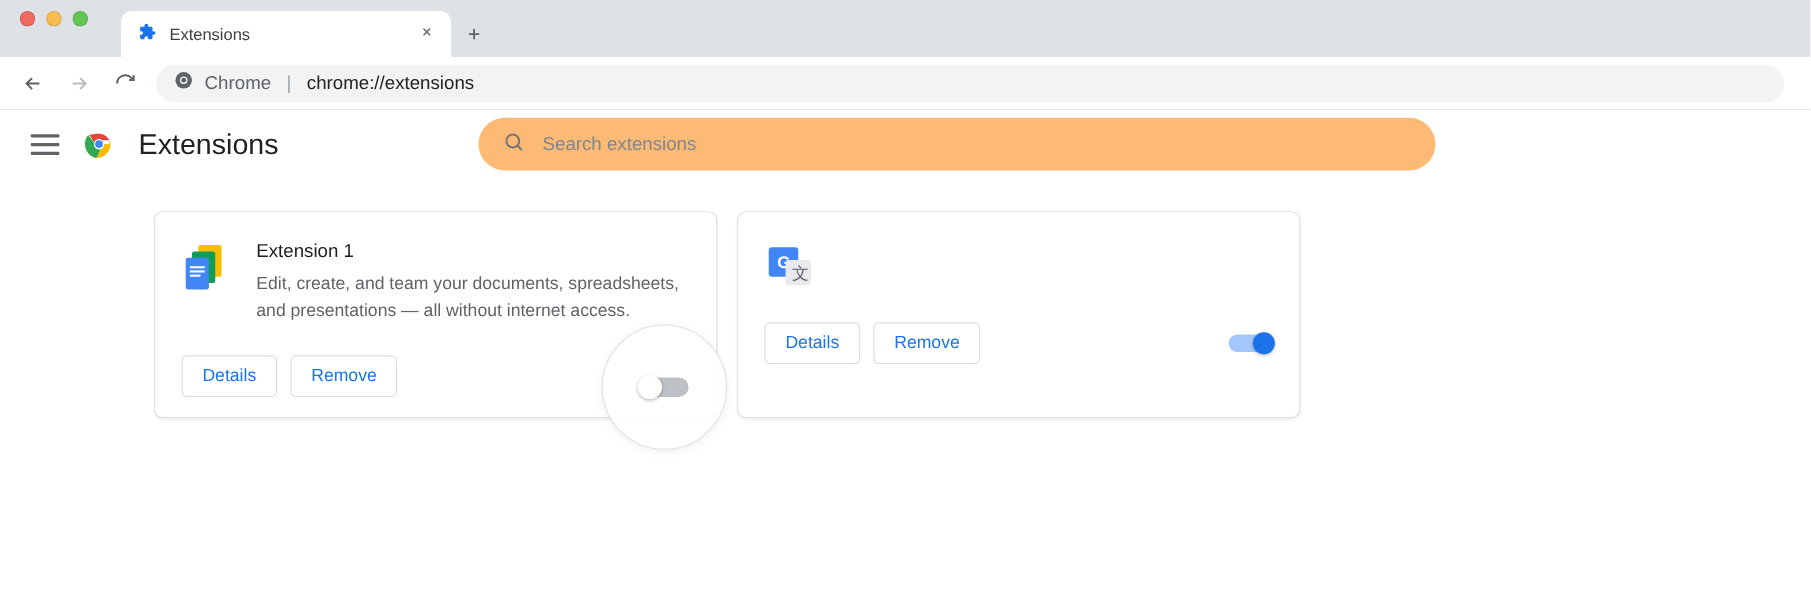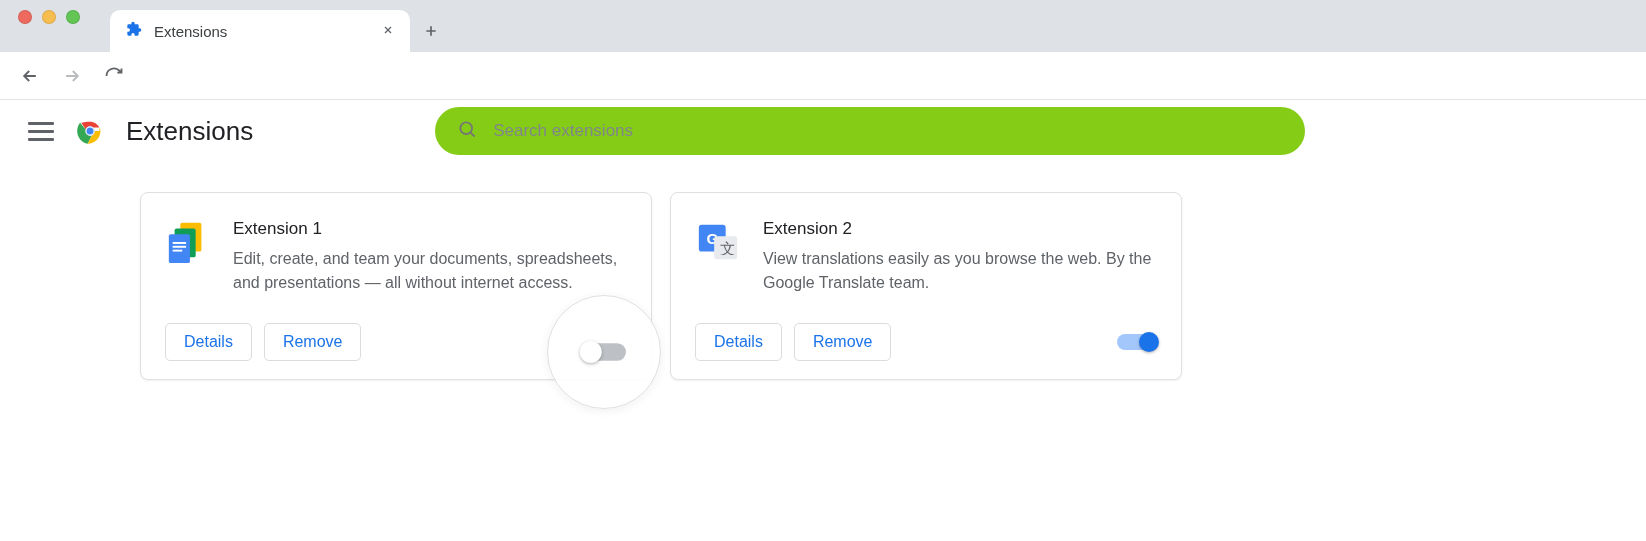--- a/index.html
+++ b/index.html
@@ -26,21 +26,21 @@
   .omnibox .url-sep { color:#9aa0a6; padding:0 4px;}
   .omnibox .url-main { color:#202124;}
   .omnibox .url-main .bold { font-weight:500;}
   
   .ext-header { height:62px; display:flex; align-items:center; padding: 0 28px; gap:22px;}
   .hamburger { width:26px; height:26px; display:flex; flex-direction:column; justify-content:center; gap:5px; cursor:pointer;}
   .hamburger div { height:3px; background:#5f6368; border-radius:1px;}
   .chrome-logo { width:28px; height:28px; }
   .page-title { font-size:26px; color:#202124; font-weight:500; letter-spacing:0px;}
   .search-wrap { flex:1; display:flex; justify-content:flex-start; padding-left:160px;}
-  .search-box { width:870px; height:48px; background:#84cc16; border-radius:24px; display:flex; align-items:center; padding:0 22px; gap:16px;}
+  .search-box { width:870px; height:48px; background:#fdba74; border-radius:24px; display:flex; align-items:center; padding:0 22px; gap:16px;}
   .search-box .mag { color:#5f6368;}
   .search-box input { border:none; background:transparent; font-size:17px; color:#3c4043; outline:none; width:100%;}
   .search-box input::placeholder { color:#80868b;}
   
   .cards { display:flex; gap:18px; padding: 30px 0 0 140px;}
   .card { width:512px; background:#fff; border:1px solid #e0e0e0; border-radius:8px; padding:26px 24px 18px 24px; box-shadow:0 1px 2px rgba(60,64,67,0.08); position:relative;}
   .card-top { display:flex; gap:22px;}
   .ext-icon { width:46px; height:46px; flex-shrink:0;}
   .card h3 { font-size:17px; color:#202124; font-weight:500; margin-bottom:8px;}
   .card p { font-size:16px; color:#5f6368; line-height:1.5;}
@@ -95,20 +95,32 @@
   </div>
   <div class="nav-btn disabled">
     <svg width="20" height="20" viewBox="0 0 24 24" fill="none" stroke="#b9bbbe" stroke-width="2.2">
         <path d="M5 12h14M13 6l6 6-6 6"></path>
       </svg>
   </div>
   <div class="nav-btn">
     <svg width="20" height="20" viewBox="0 0 24 24" fill="none" stroke="#5f6368" stroke-width="2.2">
         <path d="M3 12a9 9 0 0 1 15.5-6.3L21 8M21 3v5h-5"></path>
       </svg>
+  </div>
+  <div class="omnibox">
+    <span class="globe">
+      <svg width="18" height="18" viewBox="0 0 24 24">
+          <circle cx="12" cy="12" r="10" fill="#5f6368"></circle>
+          <circle cx="12" cy="12" r="4.5" fill="#fff"></circle>
+          <circle cx="12" cy="12" r="3" fill="#5f6368"></circle>
+        </svg>
+    </span>
+    <span class="url-prefix">Chrome</span>
+    <span class="url-sep">|</span>
+    <span class="url-main"><span>chrome://</span><span class="bold">extensions</span></span>
   </div>
 </div>
 
 <div class="ext-header">
   <div class="hamburger">
     <div></div>
       <div></div>
       <div></div>
   </div>
   <span class="chrome-logo">
@@ -174,24 +186,20 @@
   <div class="card">
     <div class="card-top">
       <span class="ext-icon">
         <svg width="46" height="46" viewBox="0 0 48 48">
           <rect x="4" y="6" width="28" height="28" rx="3" fill="#4285F4"></rect>
           <text x="12" y="26" font-size="16" fill="#fff" font-family="Arial" font-weight="bold">G</text>
           <rect x="20" y="18" width="24" height="24" rx="3" fill="#E8EAED"></rect>
           <text x="26" y="36" font-size="16" fill="#5f6368" font-family="Arial">文</text>
         </svg>
       </span>
-      <div>
-        <h3>Extension 2</h3>
-        <p>View translations easily as you browse the web. By the Google Translate team.</p>
-      </div>
     </div>
     <div class="card-actions">
       <button class="btn">Details</button>
       <button class="btn">Remove</button>
       <div class="spacer"></div>
       <div class="toggle on">
         <div class="track"></div>
           <div class="knob"></div>
       </div>
     </div>

